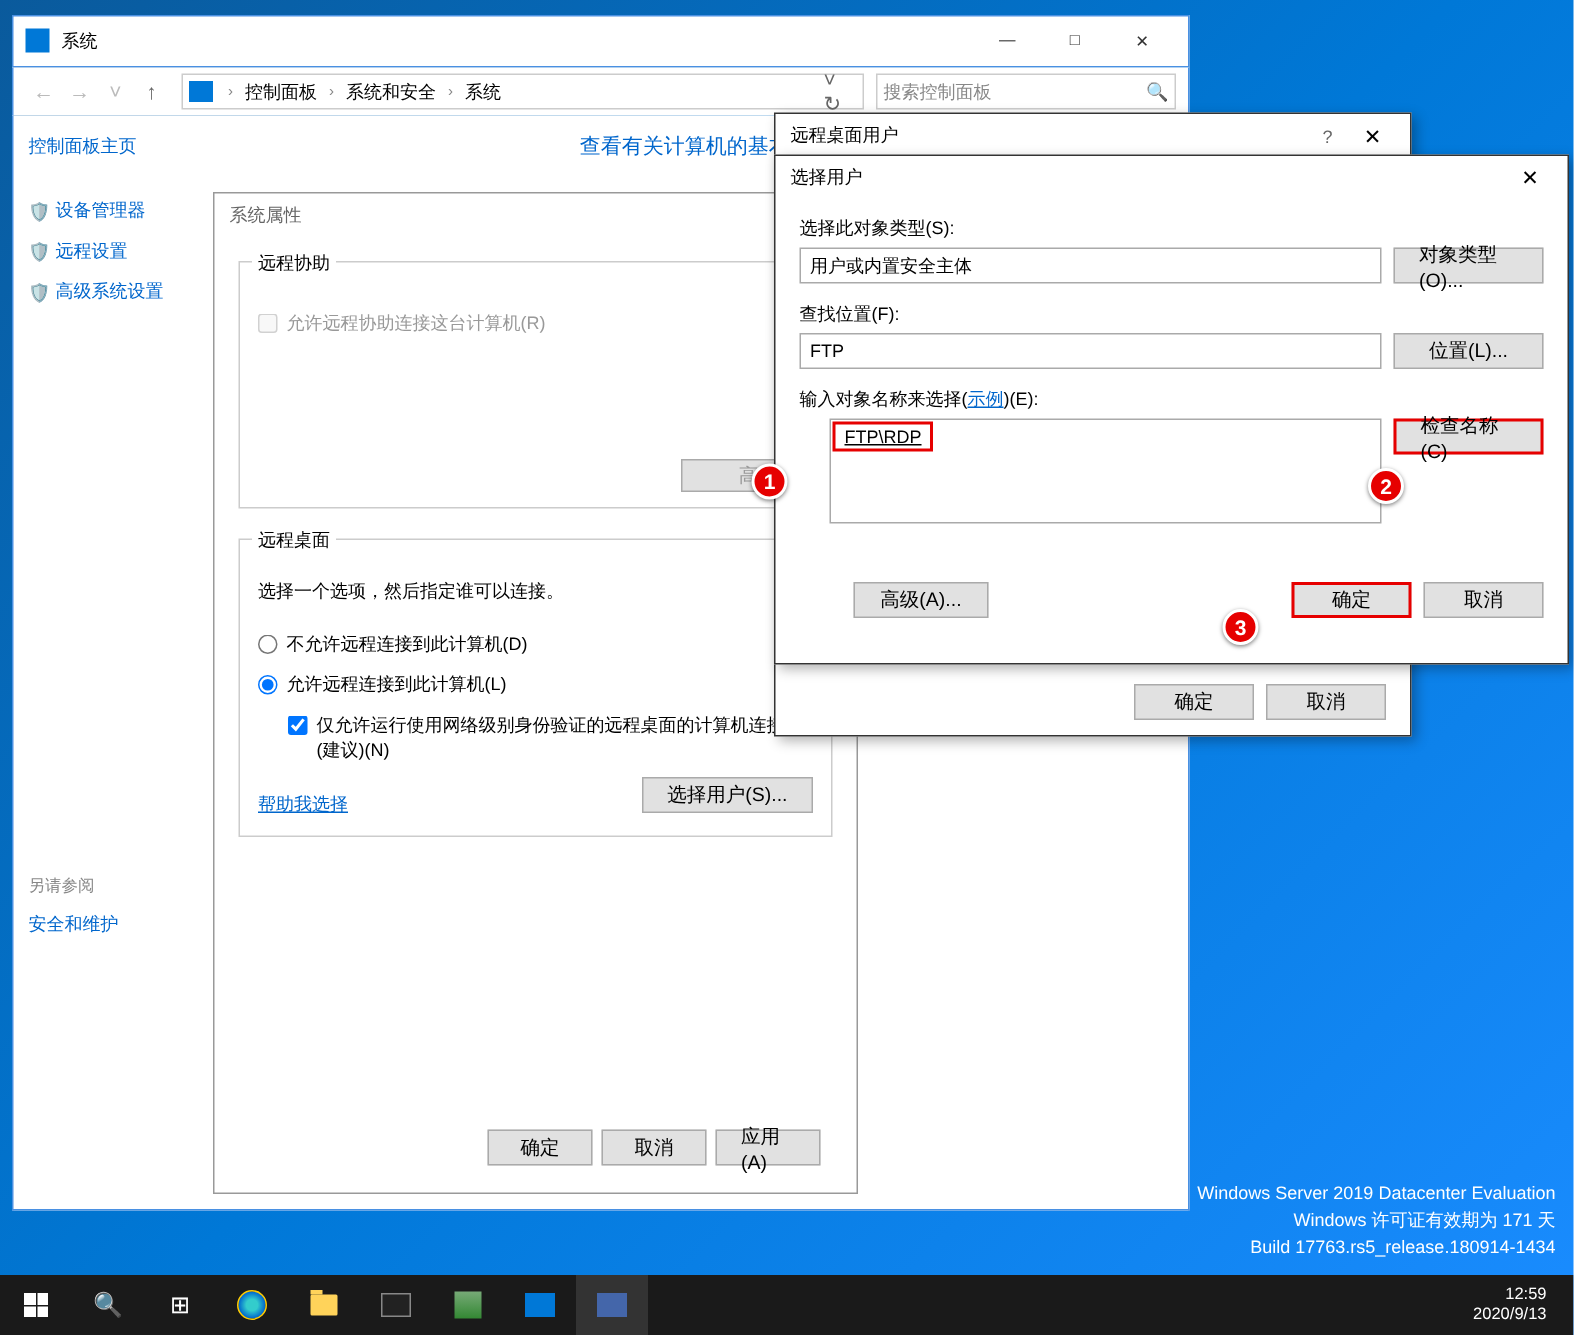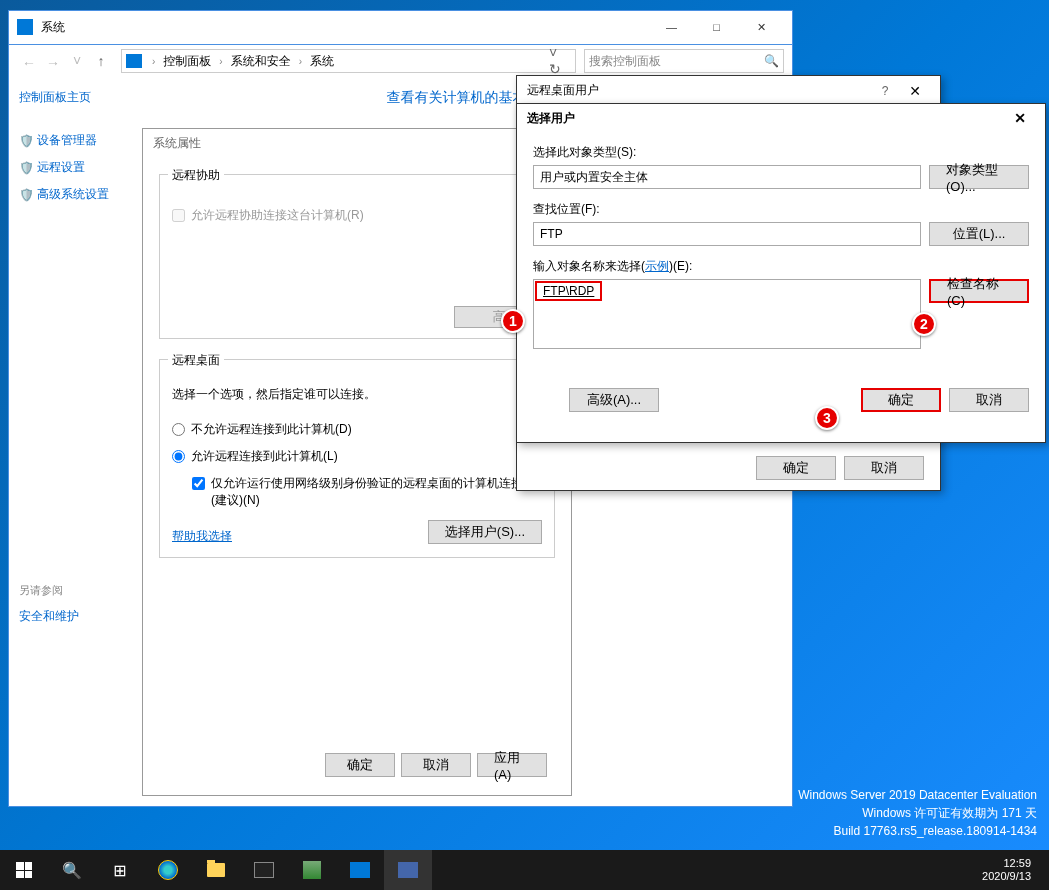--- a/index.html
+++ b/index.html
@@ -47,40 +47,40 @@
 .groupbox-title { position: absolute; top: -8px; left: 8px; background: #fff; padding: 0 4px; font-size: 12px; }
 .checkbox-row { display: flex; align-items: center; margin: 8px 0; }
 .checkbox-row input { margin-right: 6px; }
 .checkbox-disabled { color: #999; }
 .radio-row { display: flex; align-items: center; margin: 10px 0; }
 .radio-row input { margin-right: 6px; }
 .indent { margin-left: 20px; }
 .help-link { color: #0066cc; text-decoration: underline; display: inline-block; margin-top: 10px; }
 .btn { display: inline-flex; align-items: center; justify-content: center; height: 24px; padding: 0 16px; border: 1px solid #aaa; background: #e1e1e1; font-size: 13px; cursor: pointer; }
 .btn-row-right { display: flex; justify-content: flex-end; gap: 6px; padding: 10px 16px; }
-.groupbox-footer { display: flex; justify-content: space-between; align-items: center; margin-top: 10px; }
+.groupbox-footer { display: flex; justify-content: space-between; align-items: flex-start; margin-top: 10px; }
 
 
 .rdu-dialog { position: absolute; top: 75px; left: 516px; width: 425px; height: 416px; background: #fff; border: 1px solid #333; box-shadow: 3px 3px 8px rgba(0,0,0,0.3); }
 .rdu-titlebar { display: flex; align-items: center; height: 30px; padding: 0 10px; border-bottom: 1px solid #ddd; }
 .rdu-title { flex: 1; font-size: 12px; }
 .rdu-help { width: 30px; text-align: center; color: #666; }
 .rdu-close { width: 30px; text-align: center; font-size: 14px; }
 .rdu-footer { position: absolute; bottom: 10px; right: 16px; display: flex; gap: 8px; }
 
 
 .su-dialog { position: absolute; top: 103px; left: 516px; width: 530px; height: 340px; background: #fff; border: 1px solid #333; box-shadow: 3px 3px 8px rgba(0,0,0,0.3); z-index: 10; }
-.su-titlebar { display: flex; align-items: center; height: 28px; padding: 0 10px; font-weight: bold; }
+.su-titlebar { display: flex; align-items: center; height: 28px; padding: 0 10px; }
 .su-title { flex: 1; font-size: 12px; }
 .su-body { padding: 12px 16px; }
 .su-label { font-size: 12px; margin-bottom: 4px; display: block; }
 .su-field-row { display: flex; align-items: center; gap: 8px; margin-bottom: 12px; }
 .su-field { flex: 1; height: 24px; border: 1px solid #aaa; padding: 0 6px; display: flex; align-items: center; font-size: 12px; }
 .su-textarea { width: 100%; height: 70px; border: 1px solid #aaa; padding: 4px 6px; font-size: 12px; resize: none; font-family: inherit; }
-.su-textarea-wrap { position: relative; flex: 1; }
+.su-textarea-wrap { position: relative; flex: 1; margin-left: 20px; }
 .su-footer { display: flex; justify-content: space-between; align-items: center; padding: 12px 16px; margin-left: 36px; }
 .link-text { color: #0066cc; text-decoration: underline; }
 
 
 .marker { position: absolute; width: 24px; height: 24px; border-radius: 50%; background: #e60000; border: 2px solid #fff; color: #fff; display: flex; align-items: center; justify-content: center; font-weight: bold; font-size: 14px; z-index: 20; box-shadow: 0 1px 3px rgba(0,0,0,0.5); }
 .red-box { border: 2px solid #e60000 !important; }
 
 
 .taskbar { position: absolute; bottom: 0; left: 0; width: 1049px; height: 40px; background: #1a1a1a; display: flex; align-items: center; }
 .start-btn { width: 48px; height: 40px; display: flex; align-items: center; justify-content: center; }

